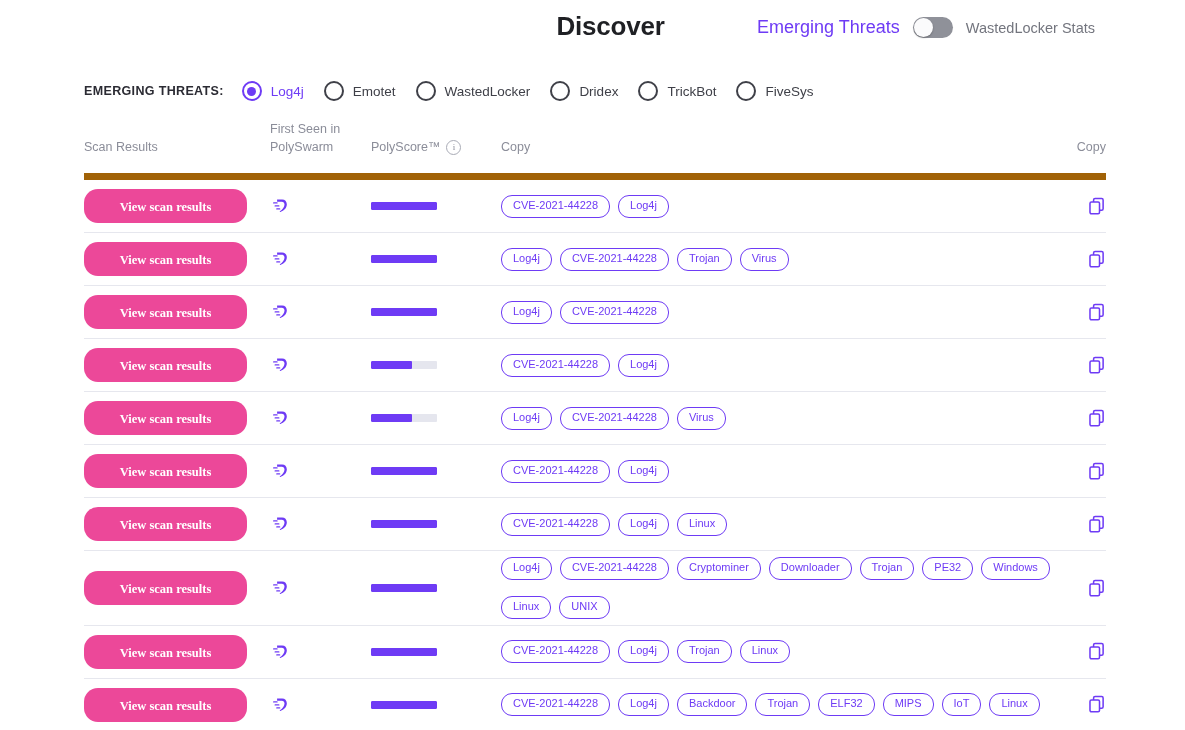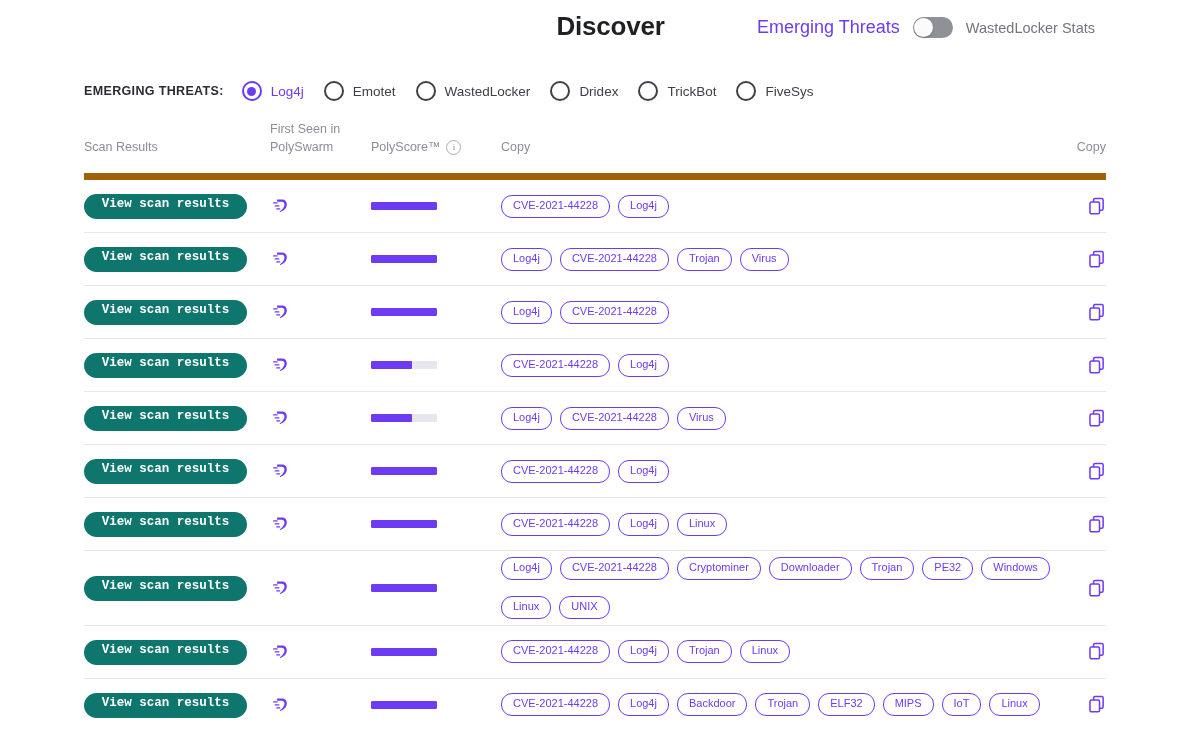--- a/index.html
+++ b/index.html
@@ -164,31 +164,31 @@
     display: flex;
     align-items: center;
     border-bottom: 1px solid #e6e7ee;
     min-height: 53px;
     padding: 6px 0;
     box-sizing: border-box;
   }
 
   .scan-btn {
     display: inline-block;
-    background: #0f766e;
+    background: #ec4899;
     color: #ffffff;
     font-size: 12.5px;
     font-weight: bold;
     border: none;
     border-radius: 14px;
-    padding: 3px 0 8px;
+    padding: 11px 0 8px;
     width: 163px;
     text-align: center;
     cursor: pointer;
-    font-family: Liberation Mono, monospace;
+    font-family: Liberation Serif, serif;
   }
 
   .ps-logo { width: 20px; height: 20px; display: block; }
 
   .score-bar {
     width: 66px;
     height: 8px;
     border-radius: 1px;
     background: #e5e6ee;
     overflow: hidden;

